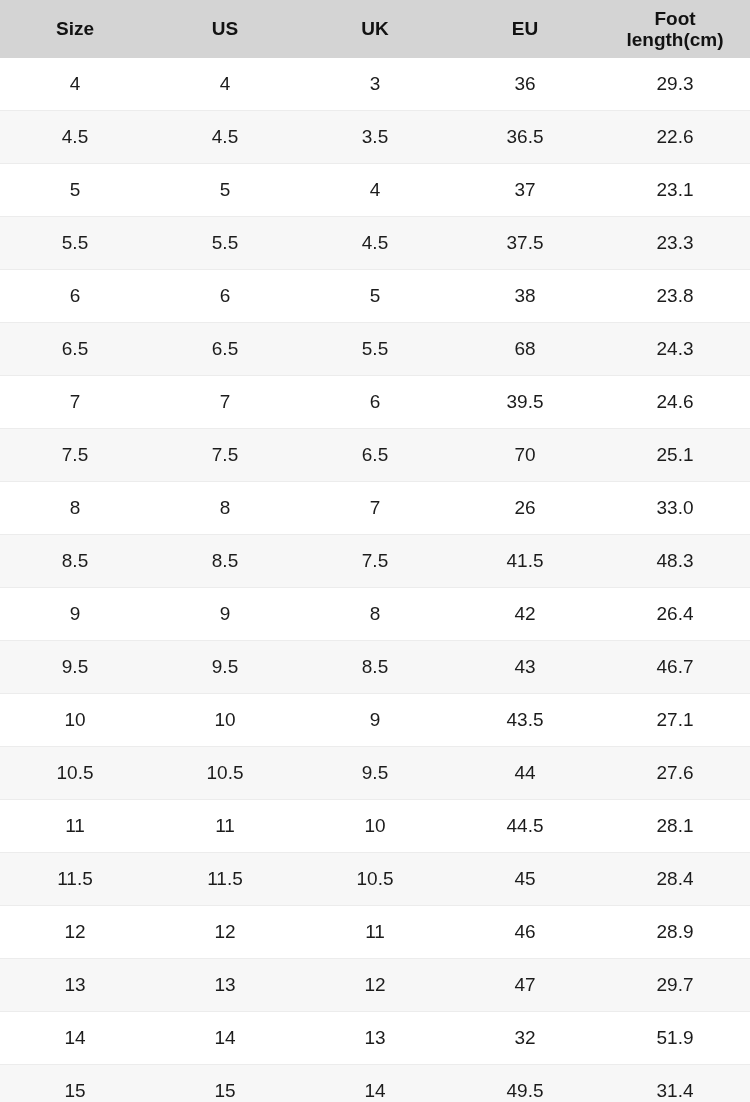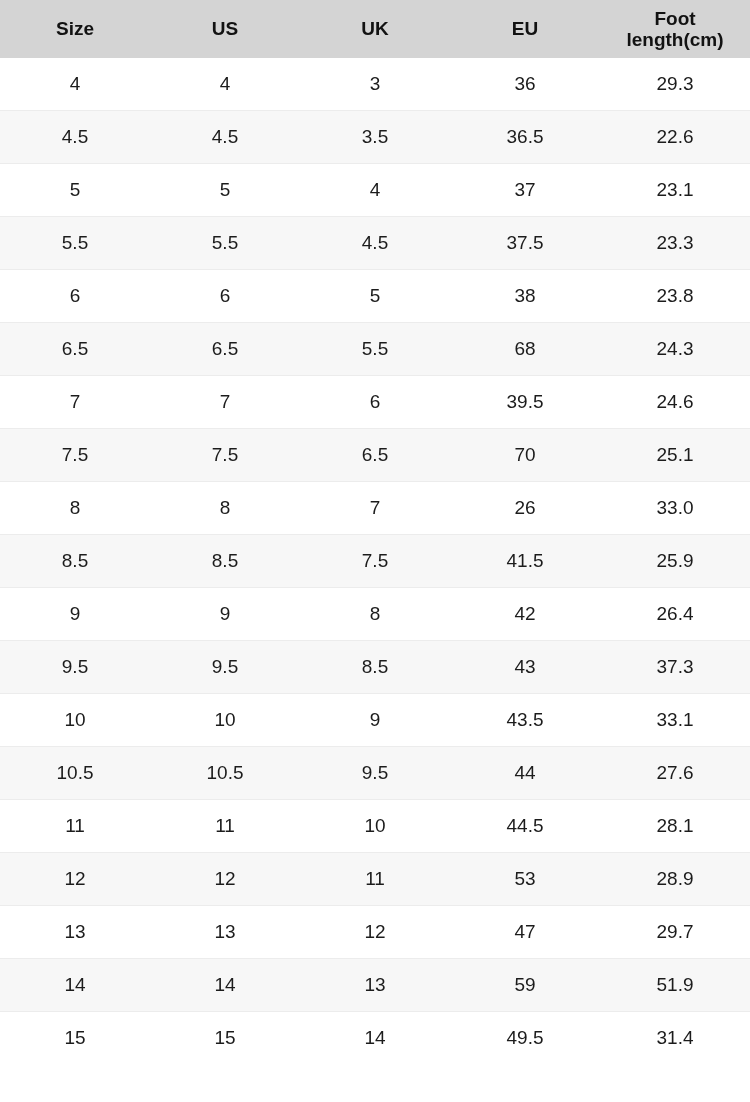--- a/index.html
+++ b/index.html
@@ -139,76 +139,83 @@
         <td>8</td>
         <td>7</td>
         <td>26</td>
         <td>33.0</td>
       </tr>
       <tr>
         <td>8.5</td>
         <td>8.5</td>
         <td>7.5</td>
         <td>41.5</td>
-        <td>25.9</td>
+        <td>48.3</td>
       </tr>
       <tr>
         <td>9</td>
         <td>9</td>
         <td>8</td>
         <td>42</td>
         <td>26.4</td>
       </tr>
       <tr>
         <td>9.5</td>
         <td>9.5</td>
         <td>8.5</td>
         <td>43</td>
-        <td>37.3</td>
+        <td>46.7</td>
       </tr>
       <tr>
         <td>10</td>
         <td>10</td>
         <td>9</td>
         <td>43.5</td>
-        <td>33.1</td>
+        <td>27.1</td>
       </tr>
       <tr>
         <td>10.5</td>
         <td>10.5</td>
         <td>9.5</td>
         <td>44</td>
         <td>27.6</td>
       </tr>
       <tr>
         <td>11</td>
         <td>11</td>
         <td>10</td>
         <td>44.5</td>
         <td>28.1</td>
       </tr>
       <tr>
+        <td>11.5</td>
+        <td>11.5</td>
+        <td>10.5</td>
+        <td>45</td>
+        <td>28.4</td>
+      </tr>
+      <tr>
         <td>12</td>
         <td>12</td>
         <td>11</td>
-        <td>53</td>
+        <td>46</td>
         <td>28.9</td>
       </tr>
       <tr>
         <td>13</td>
         <td>13</td>
         <td>12</td>
         <td>47</td>
         <td>29.7</td>
       </tr>
       <tr>
         <td>14</td>
         <td>14</td>
         <td>13</td>
-        <td>59</td>
+        <td>32</td>
         <td>51.9</td>
       </tr>
       <tr>
         <td>15</td>
         <td>15</td>
         <td>14</td>
         <td>49.5</td>
         <td>31.4</td>
       </tr>
     </tbody>

